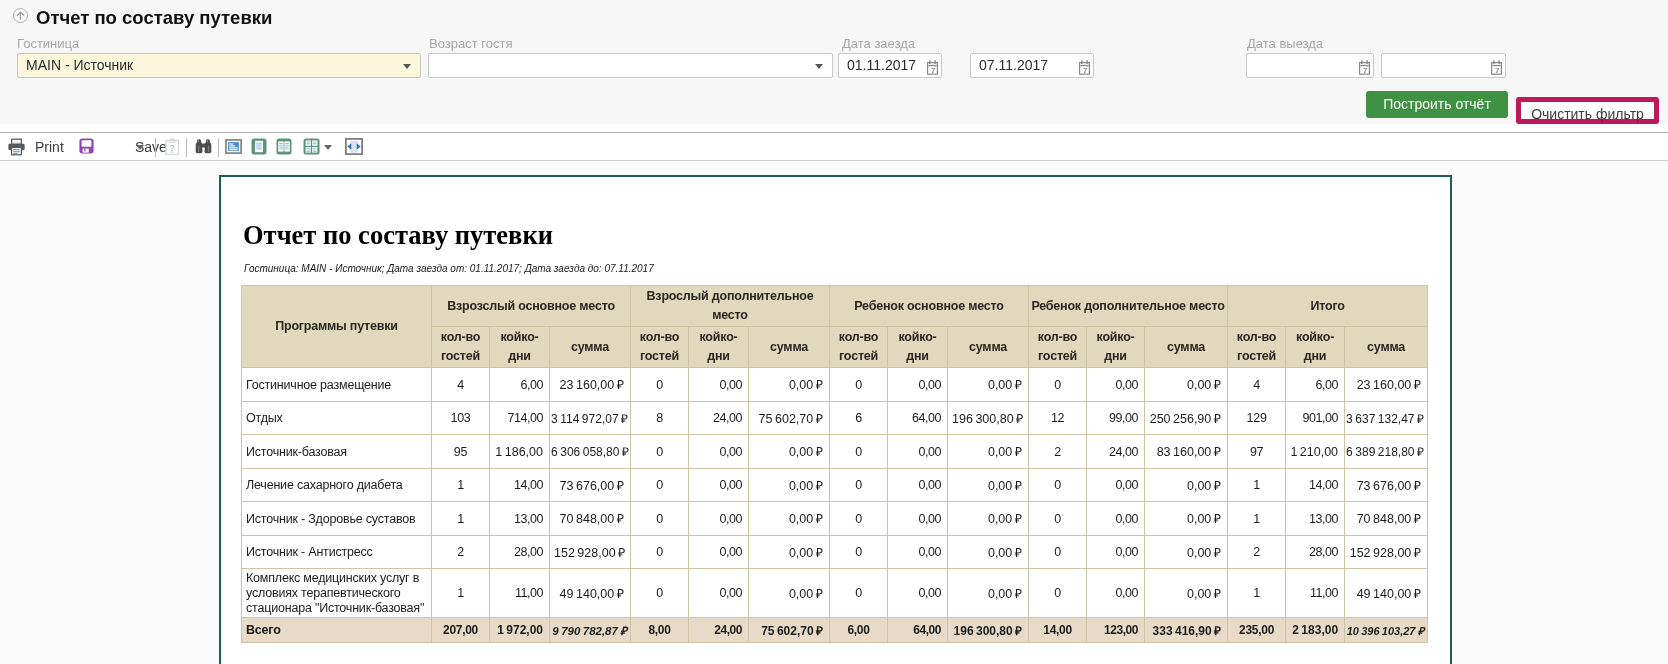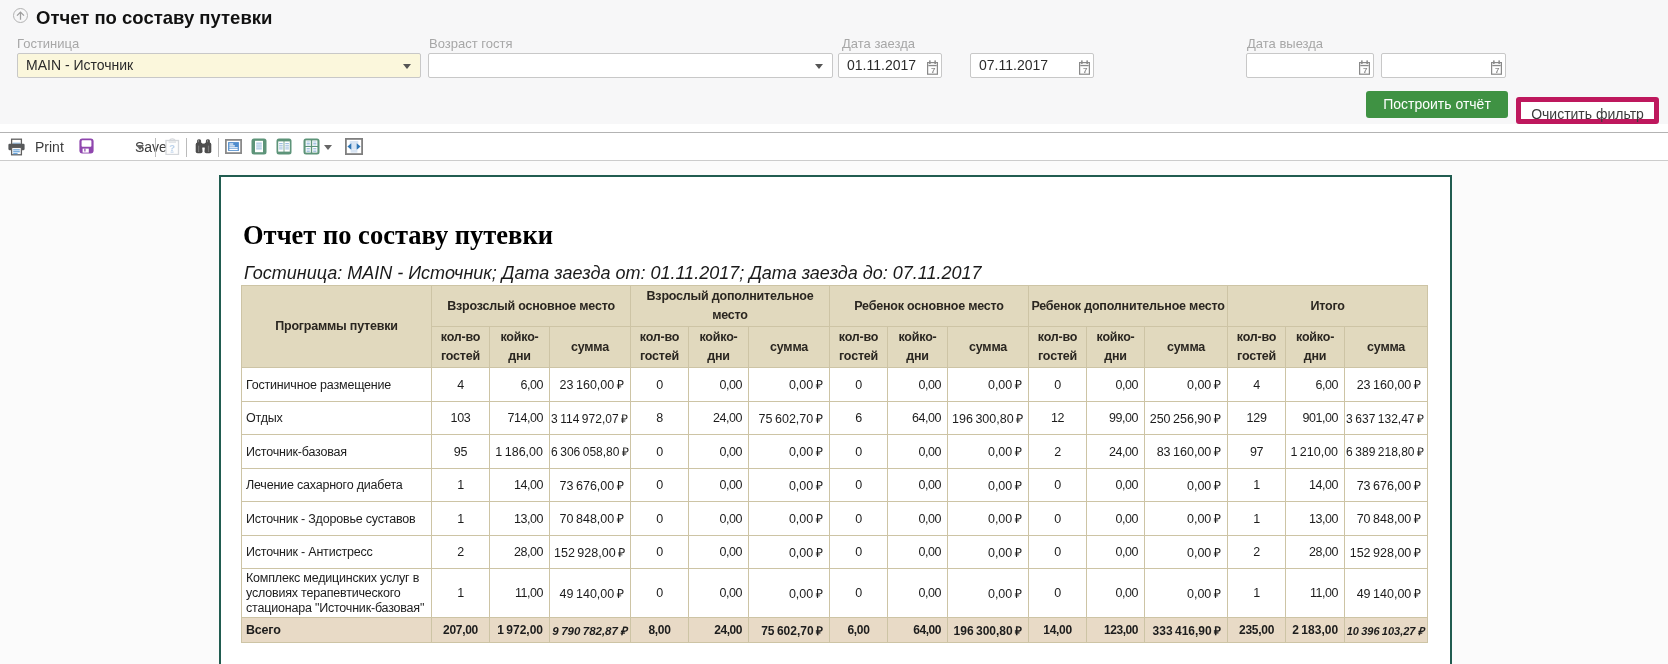--- a/index.html
+++ b/index.html
@@ -31,21 +31,21 @@
 .tbsep { position:absolute; top:5px; width:1px; height:19px; background:#bbb; }
 .tbcaret { position:absolute; width:0; height:0; border-left:4px solid transparent;
   border-right:4px solid transparent; border-top:5px solid #666; }
 
 
 .viewer { position:absolute; left:0; top:161px; width:1668px; height:503px; background:#fbfbfb; }
 .page { position:absolute; left:219px; top:14px; width:1233px; height:600px; background:#fff;
   border:2px solid #215c50; }
 .rtitle { position:absolute; left:22px; top:43px; font-family:"Liberation Serif", serif;
   font-weight:bold; font-size:26.5px; color:#000; }
-.rsub { position:absolute; left:23px; top:86px; font-size:18px; font-style:italic; color:#1a1a1a; }
+.rsub { position:absolute; left:23px; top:86px; font-size:10px; font-style:italic; color:#1a1a1a; }
 
 
 table.rep { position:absolute; left:20px; top:108px; width:1186px; border-collapse:collapse;
   table-layout:fixed; font-size:12.5px; color:#1c1c1c; }
 table.rep td, table.rep th { border:1px solid #cdc4a5; overflow:hidden; }
 table.rep th { background:#e1d9be; font-size:12.5px; letter-spacing:-0.2px; font-weight:bold; color:#2a2620; text-align:center; vertical-align:middle; line-height:19px; }
 table.rep td { background:#fff; vertical-align:middle; padding:2px 4px; }
 table.rep td.num { text-align:right; padding-right:6px; letter-spacing:-0.45px; white-space:nowrap; }
 table.rep td.w { font-size:12px; letter-spacing:0; word-spacing:-0.8px; padding-right:3px; padding-left:1px; }
 table.rep tr.total td.w { font-size:11.5px;font-style:italic; }

